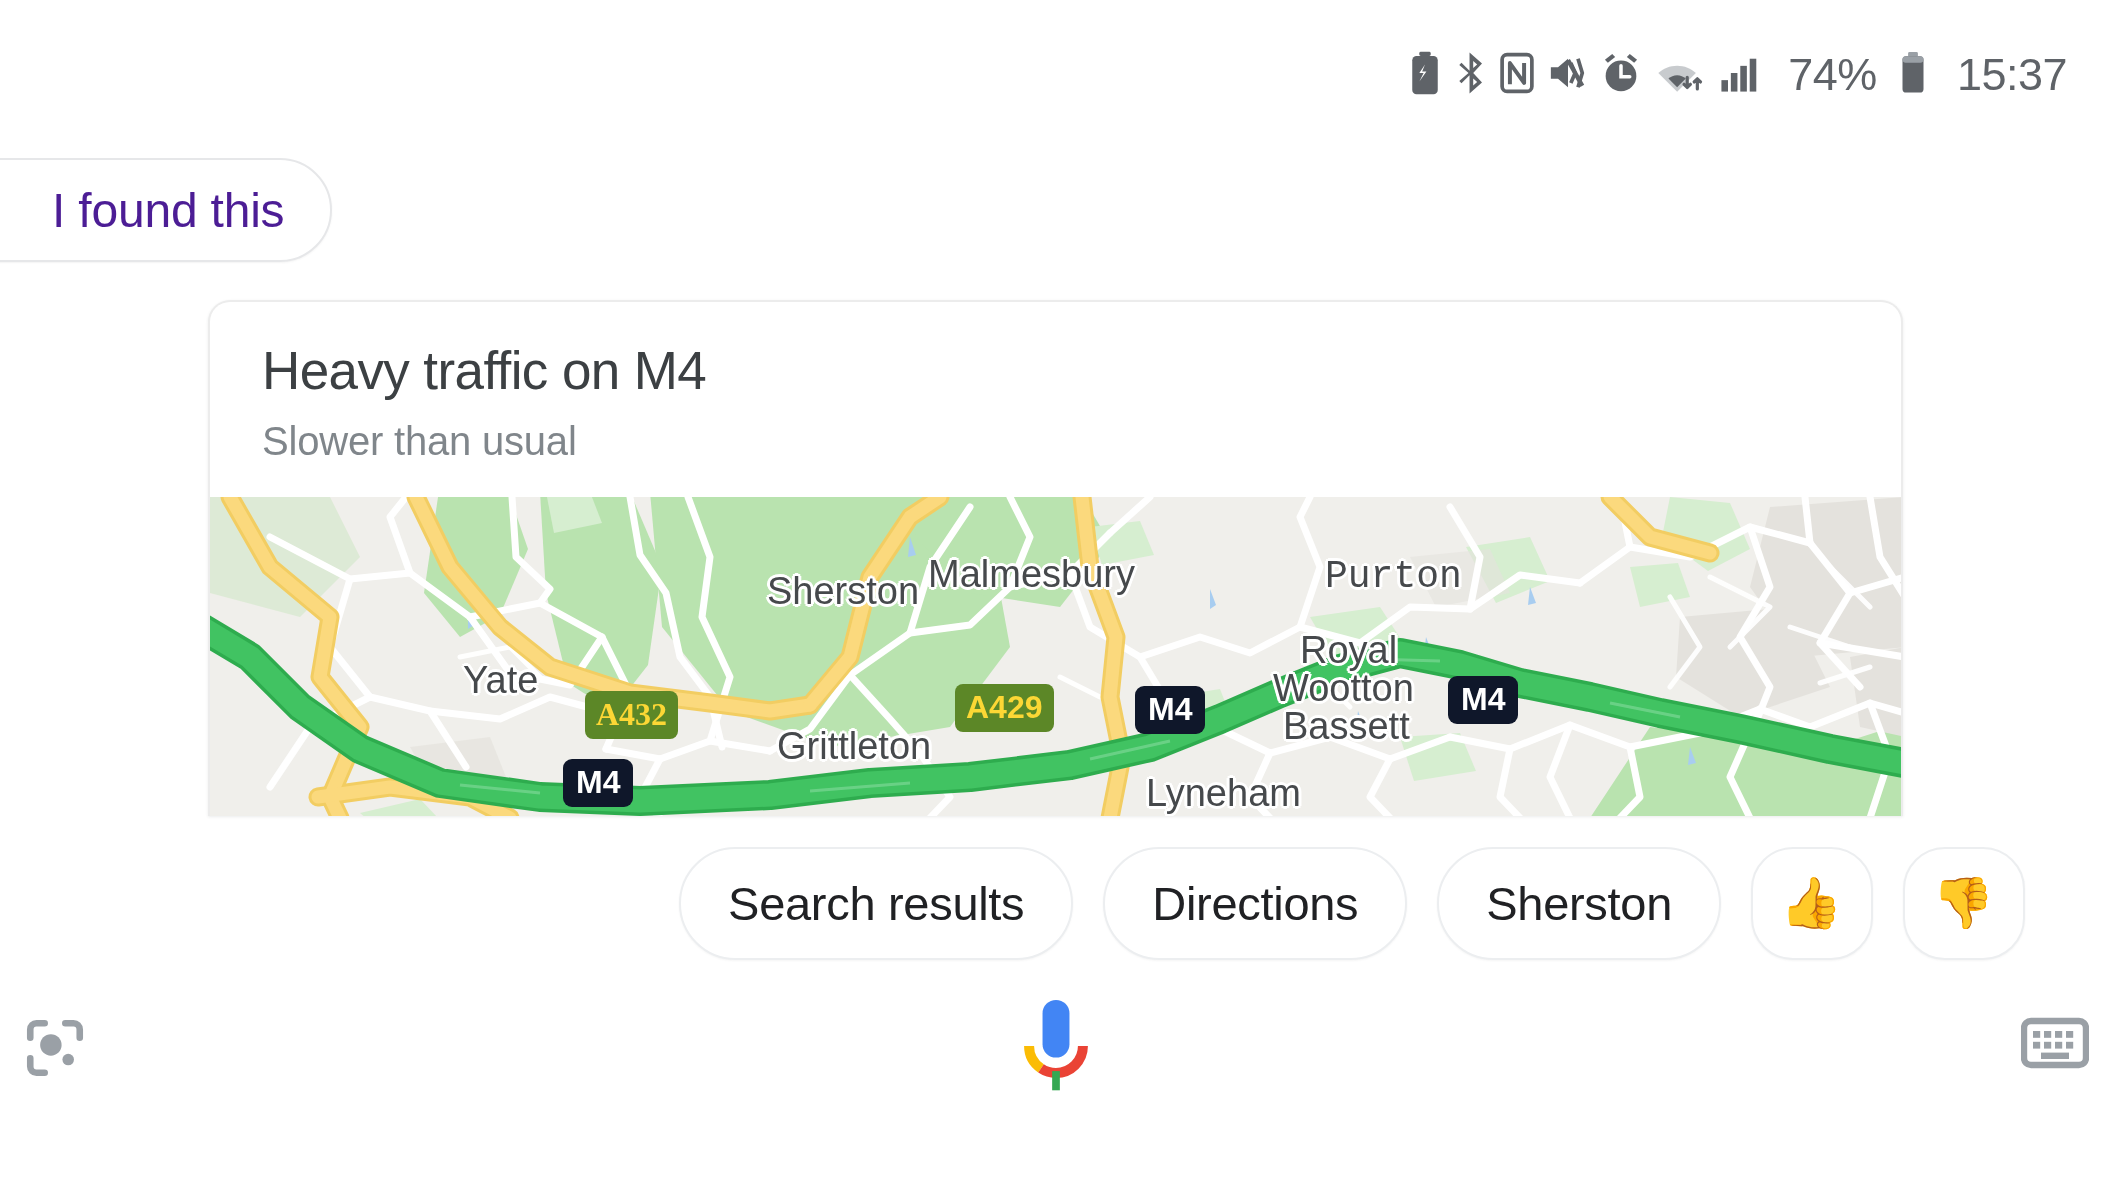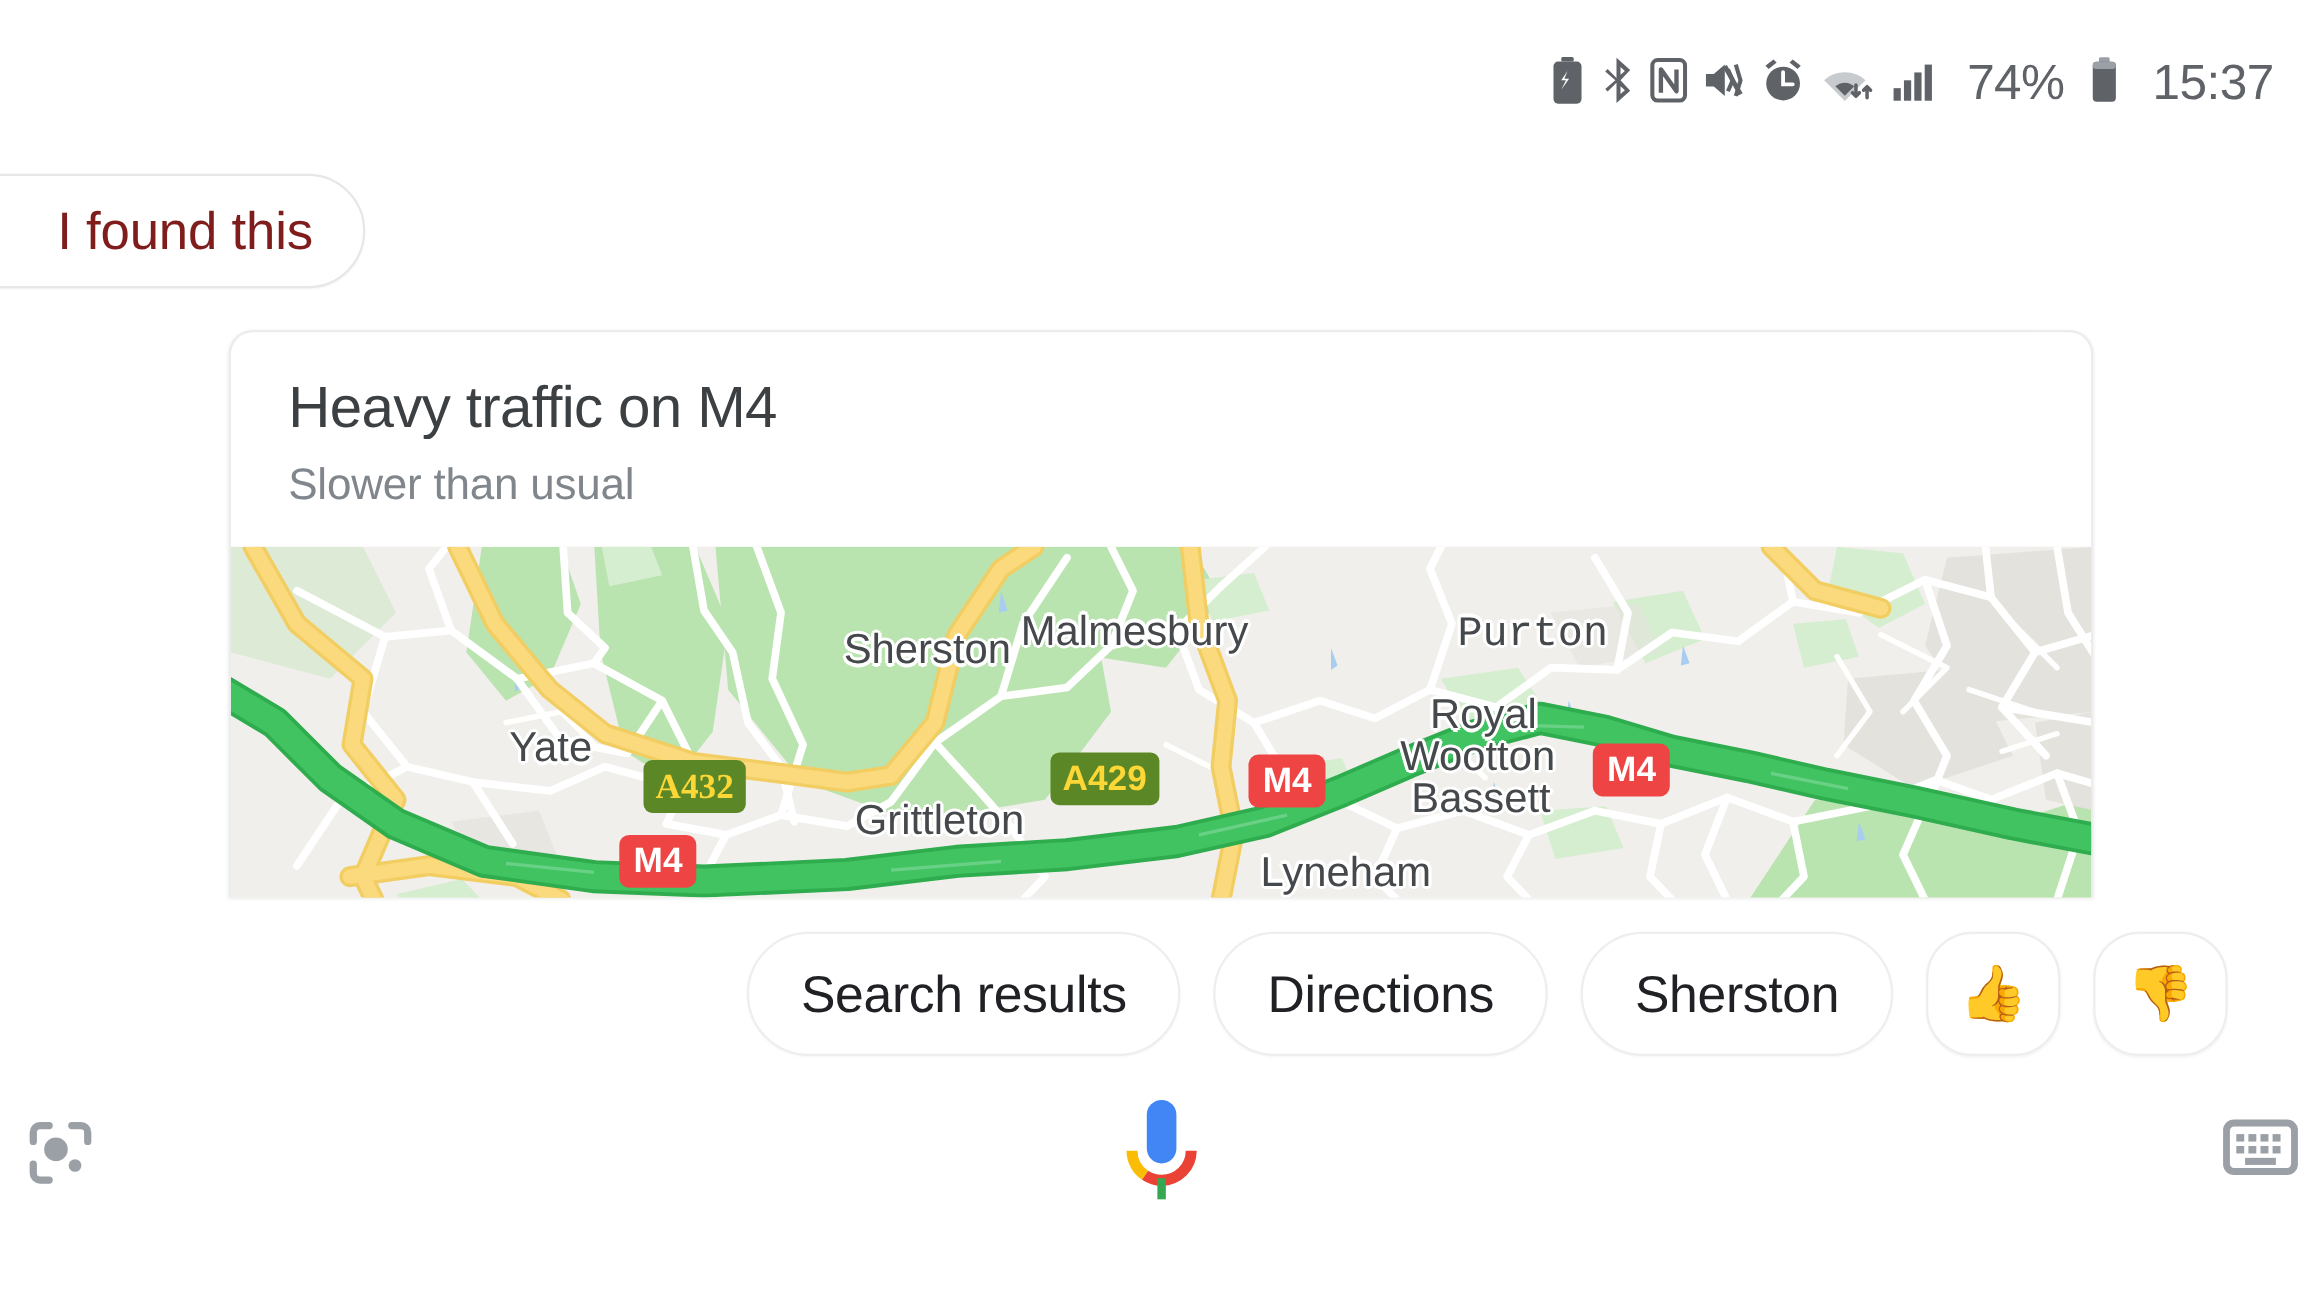--- a/index.html
+++ b/index.html
@@ -52,21 +52,21 @@
     padding: 0 46px 0 110px;
     display: flex;
     align-items: center;
     background: #ffffff;
     border: 2px solid #e6e7e9;
     border-radius: 54px;
     box-shadow: 0 1px 2px rgba(60,64,67,0.06);
   }
   .bubble-text {
     font-size: 48px;
-    color: #7f1d1d;
+    color: #4c1d95;
     white-space: nowrap;
     letter-spacing: -0.2px;
   }
 
   
   .card {
     position: absolute;
     left: 208px;
     top: 300px;
     width: 1695px;
@@ -134,21 +134,21 @@
     border-radius: 8px;
     pointer-events: none;
   }
   .shield-a {
     background: #5c8727;
     color: #fcd735;
     font-size: 32px;
     padding: 7px 11px 9px 11px;
   }
   .shield-m {
-    background: #ef4444;
+    background: #0f172a;
     color: #ffffff;
     font-size: 32px;
     padding: 7px 13px 9px 13px;
     border-radius: 9px;
   }
 
   
   .chips {
     position: absolute;
     left: 0;

